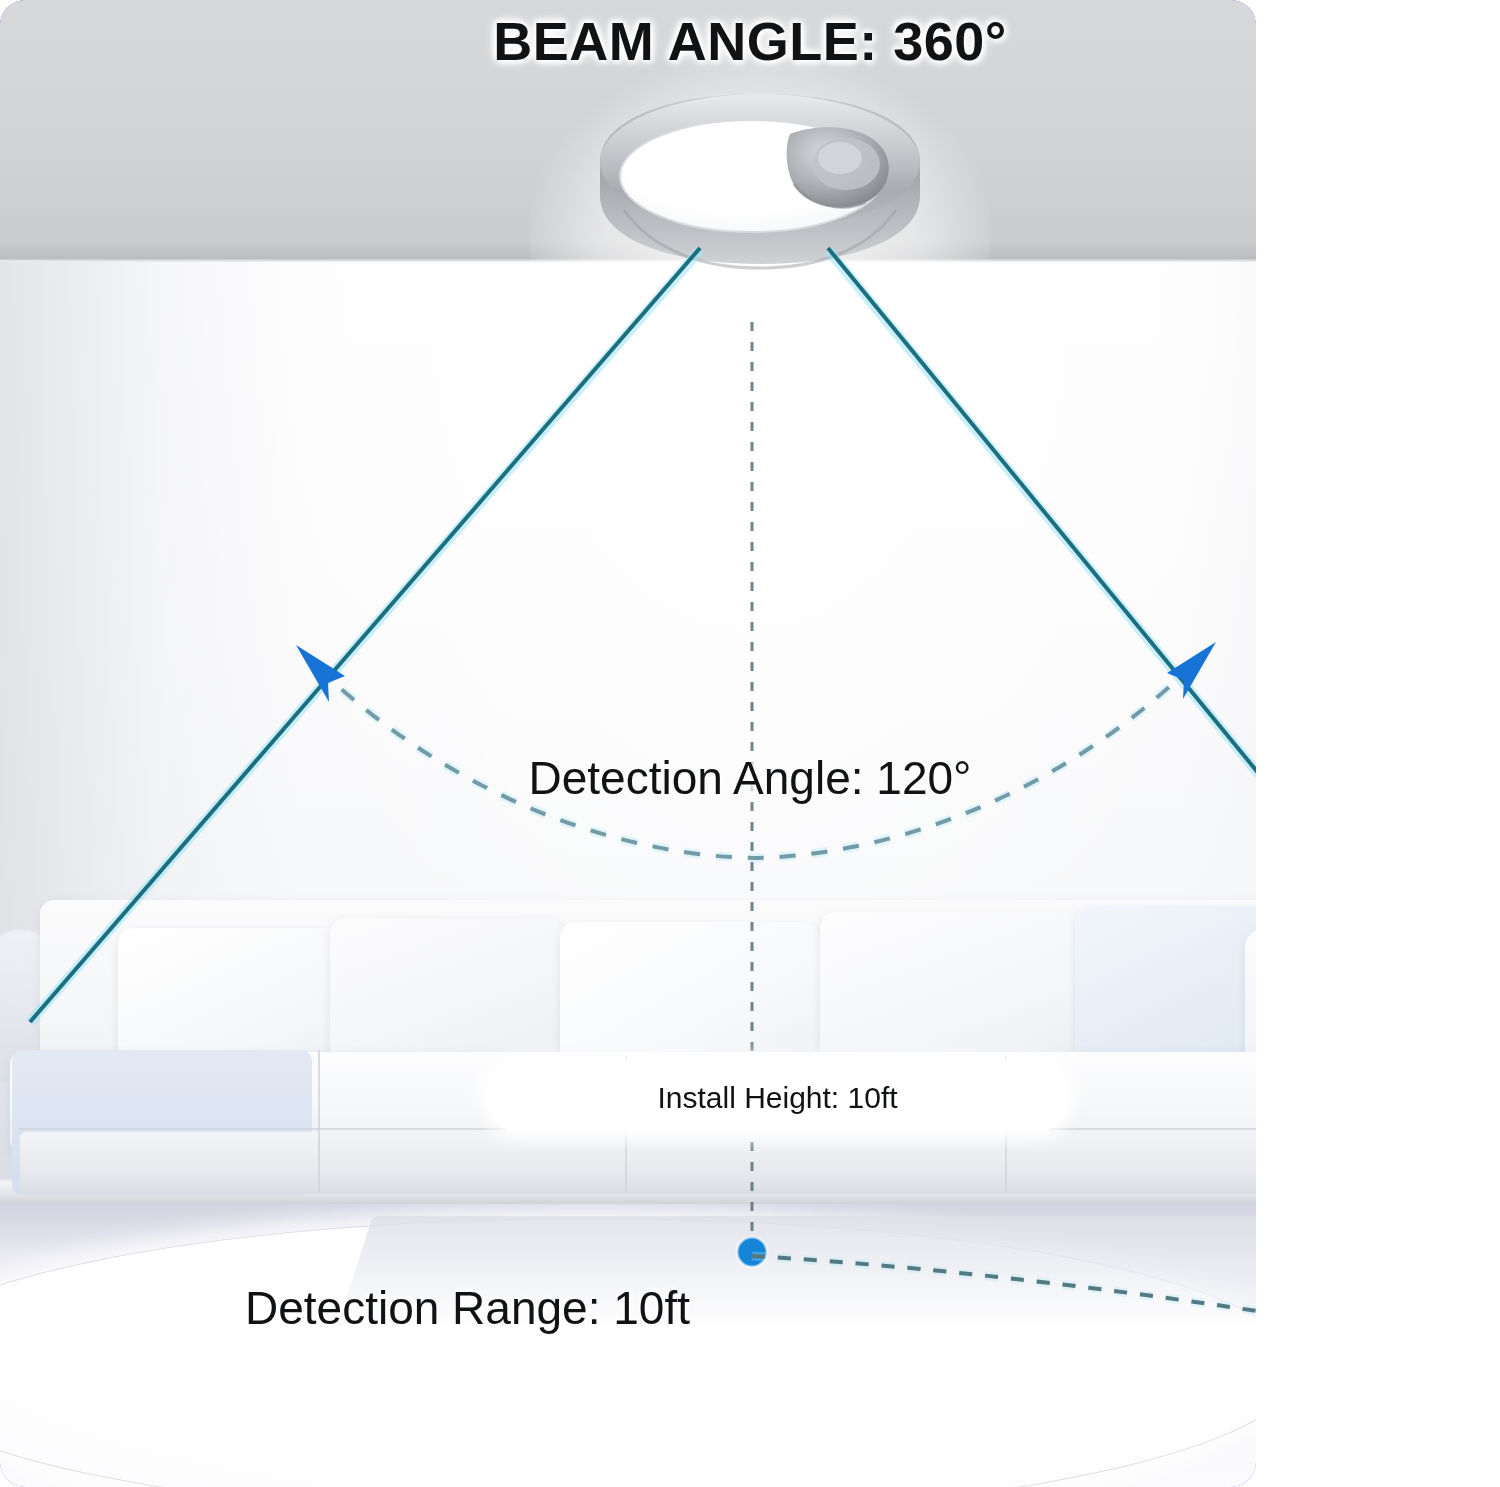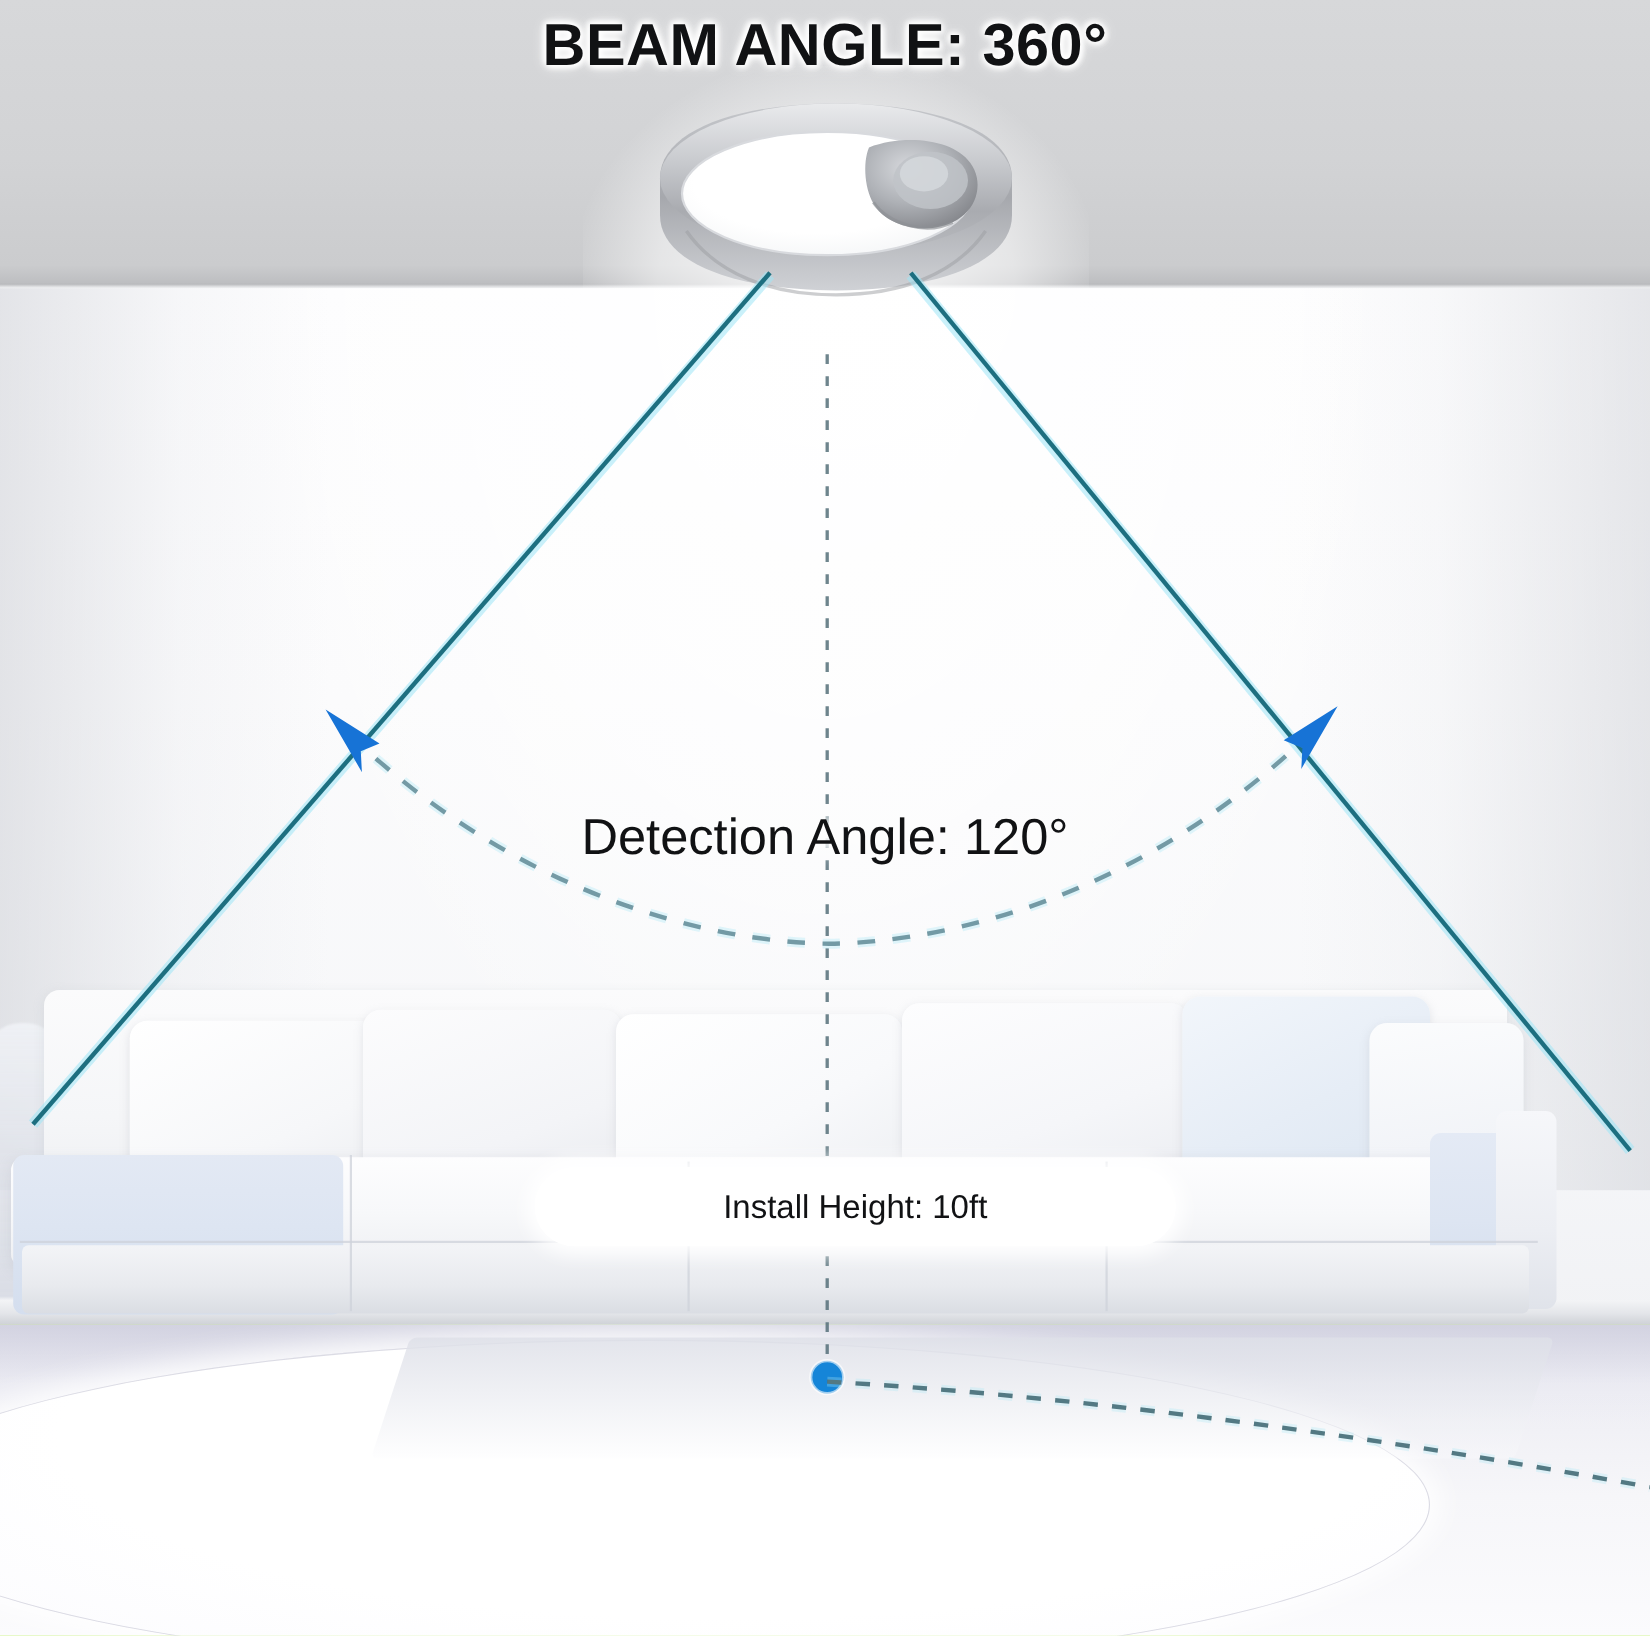--- a/index.html
+++ b/index.html
@@ -6,24 +6,25 @@
     margin: 0;
     padding: 0;
     background: #ffffff;
   }
   body {
     font-family: "Liberation Sans", sans-serif;
   }
 
   #stage {
     position: relative;
-    width: 1500px;
+    width: 1256px;
     height: 1487px;
     overflow: hidden;
-    background: #bef264;
+    background: #8b5cf6;
+    border-radius: 25px;
   }
 
   
   .ceiling {
     position: absolute;
     left: 0; top: 0;
     width: 1500px; height: 262px;
     background: linear-gradient(180deg, #d7d8da 0%, #d2d3d5 55%, #cbccce 92%, #b9babd 100%);
   }
   .ceiling-edge {
@@ -193,21 +194,21 @@
     font-weight: bold;
     color: #111214;
     letter-spacing: 0.5px;
     text-shadow:
       0 0 8px #ffffff, 0 0 8px #ffffff, 0 0 14px #ffffff,
       2px 2px 5px rgba(255,255,255,0.95), -2px -2px 5px rgba(255,255,255,0.95);
     white-space: nowrap;
   }
   .label-detect-angle {
     position: absolute;
-    left: 0; top: 733px; width: 1500px;
+    left: 0; top: 751px; width: 1500px;
     text-align: center;
     font-size: 46px;
     font-weight: 500;
     color: #111214;
     text-shadow: 0 0 9px #ffffff, 0 0 9px #ffffff, 0 0 16px #ffffff, 0 0 20px #ffffff;
     white-space: nowrap;
   }
   .label-install-pill {
     position: absolute;
     left: 486px; top: 1061px;
@@ -349,14 +350,15 @@
     <path d="M752 1256 C960 1268 1220 1300 1500 1352" fill="none" stroke="#a9e7f6" stroke-width="9" stroke-dasharray="13 13" opacity="0.3"></path>
   </svg>
 
   <div class="label-title">BEAM ANGLE: 360°</div>
 
   <div class="label-detect-angle">Detection Angle: 120°</div>
 
   <div class="label-install-pill"></div>
   <div class="label-install">Install Height: 10ft</div>
 
+  <div class="label-detect-range">Detection Range: 10ft</div>
 
 </div>
 
 </body></html>

